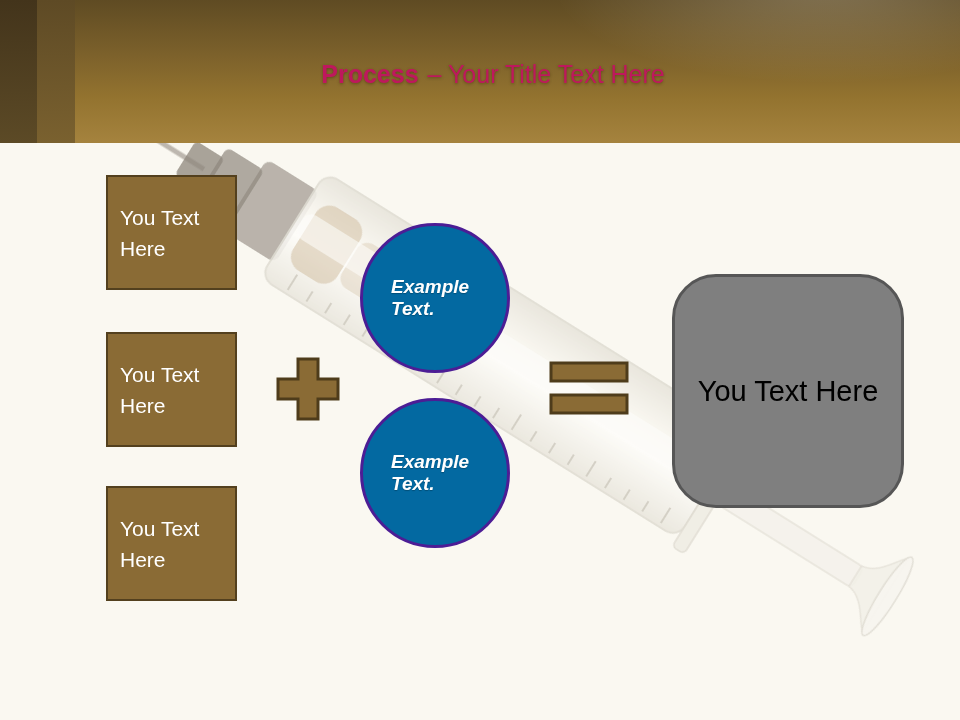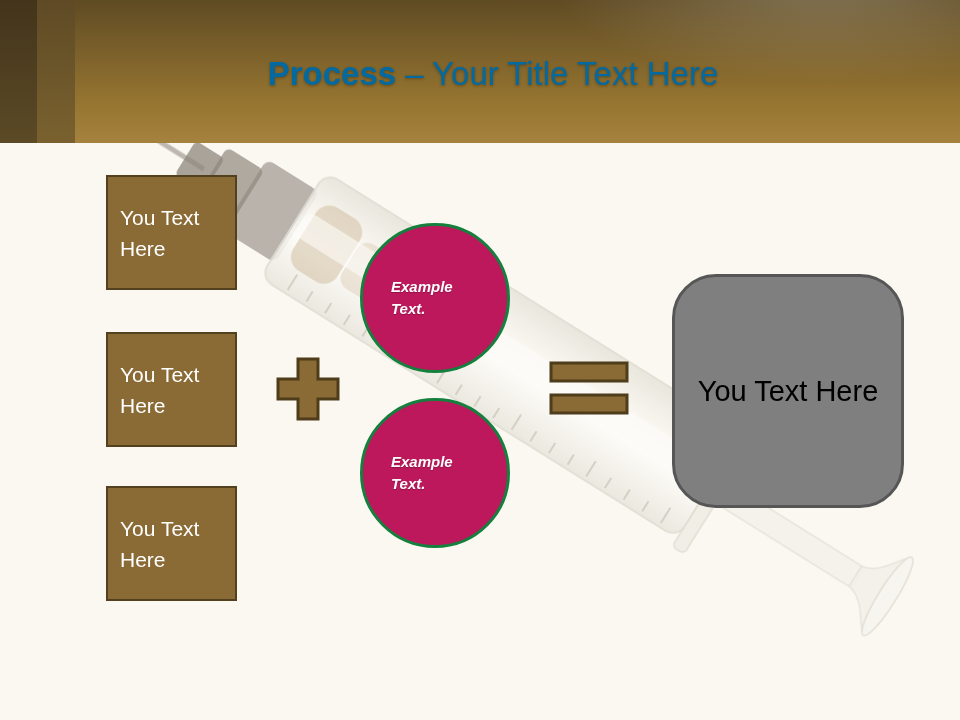--- a/index.html
+++ b/index.html
@@ -19,21 +19,21 @@
     position:absolute; top:0; left:0; width:37px; height:143px; z-index:3;
     background:linear-gradient(180deg,#43341b 0%, #5c4a26 100%);
   }
   .stripe-mid {
     position:absolute; top:0; left:37px; width:38px; height:143px; z-index:3;
     background:linear-gradient(180deg,#5e4a25 0%, #7a612f 100%);
   }
   .title {
     position:absolute; top:58px; left:0; width:960px; z-index:4;
     box-sizing:border-box; padding-left:26px;
-    text-align:center; color:#0369a1; font-size:33px; line-height:32px;
+    text-align:center; color:#be185d; font-size:25px; line-height:32px;
     text-shadow:0 1px 3px rgba(50,35,5,0.45);
     white-space:nowrap;
   }
   .title .topic { font-weight:bold; }
   .title .rest  { font-weight:normal; margin-left:9px; }
 
   
   .bg-syringe { position:absolute; top:0; left:0; z-index:1; }
 
   
@@ -48,22 +48,22 @@
   .input-box.b1 { top:175px; }
   .input-box.b2 { top:332px; }
   .input-box.b3 { top:486px; }
 
   .op-svg { position:absolute; z-index:5; }
   .op-plus   { left:276px; top:357px; }
   .op-equals { left:549px; top:361px; }
 
   .example-circle {
     left:360px; width:150px; height:150px; border-radius:50%;
-    background:#be185d; border:3px solid #15803d;
-    color:#ffffff; font-size:15px; font-weight:bold; font-style:italic;
+    background:#0369a1; border:3px solid #4c1d95;
+    color:#ffffff; font-size:19px; font-weight:bold; font-style:italic;
     line-height:22px; padding:0 28px;
     text-shadow:0 1px 1px rgba(0,0,0,0.25);
   }
   .example-circle.c1 { top:223px; }
   .example-circle.c2 { top:398px; }
 
   .result-box {
     left:672px; top:274px; width:232px; height:234px; border-radius:44px;
     background:#7f7f7f; border:3px solid #565656;
     color:#000000; font-size:29px; padding:0 10px;

